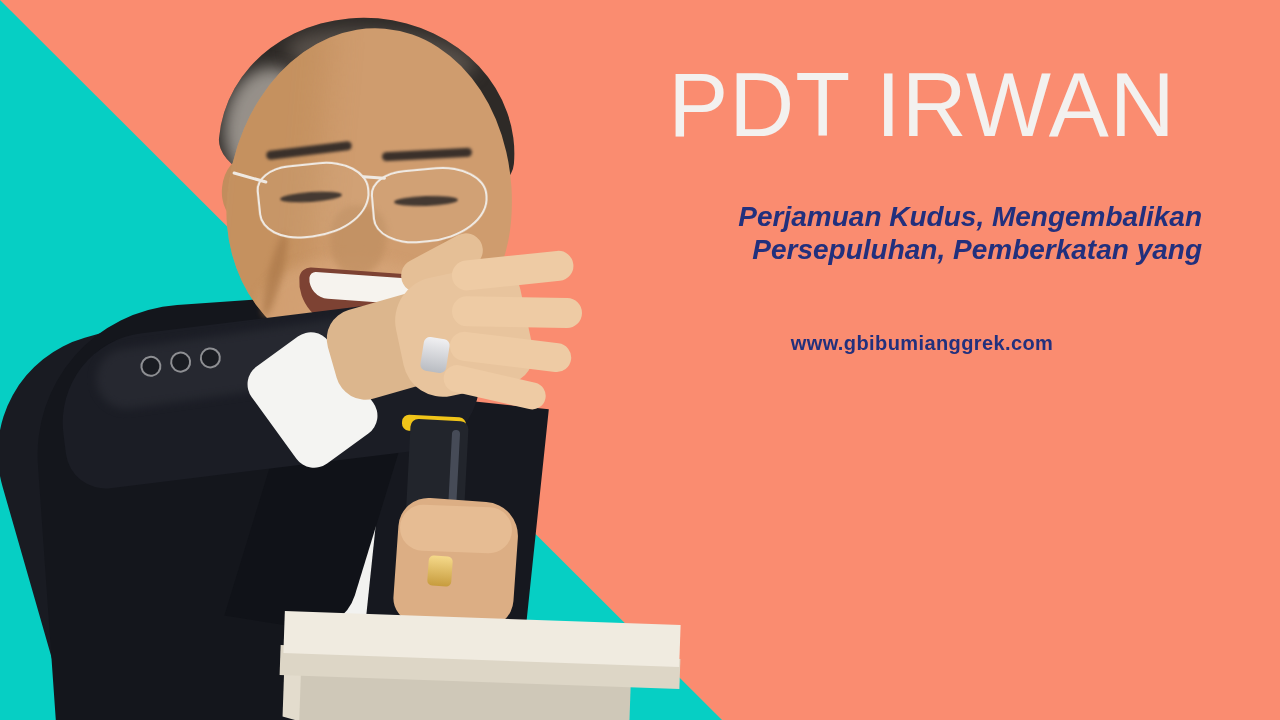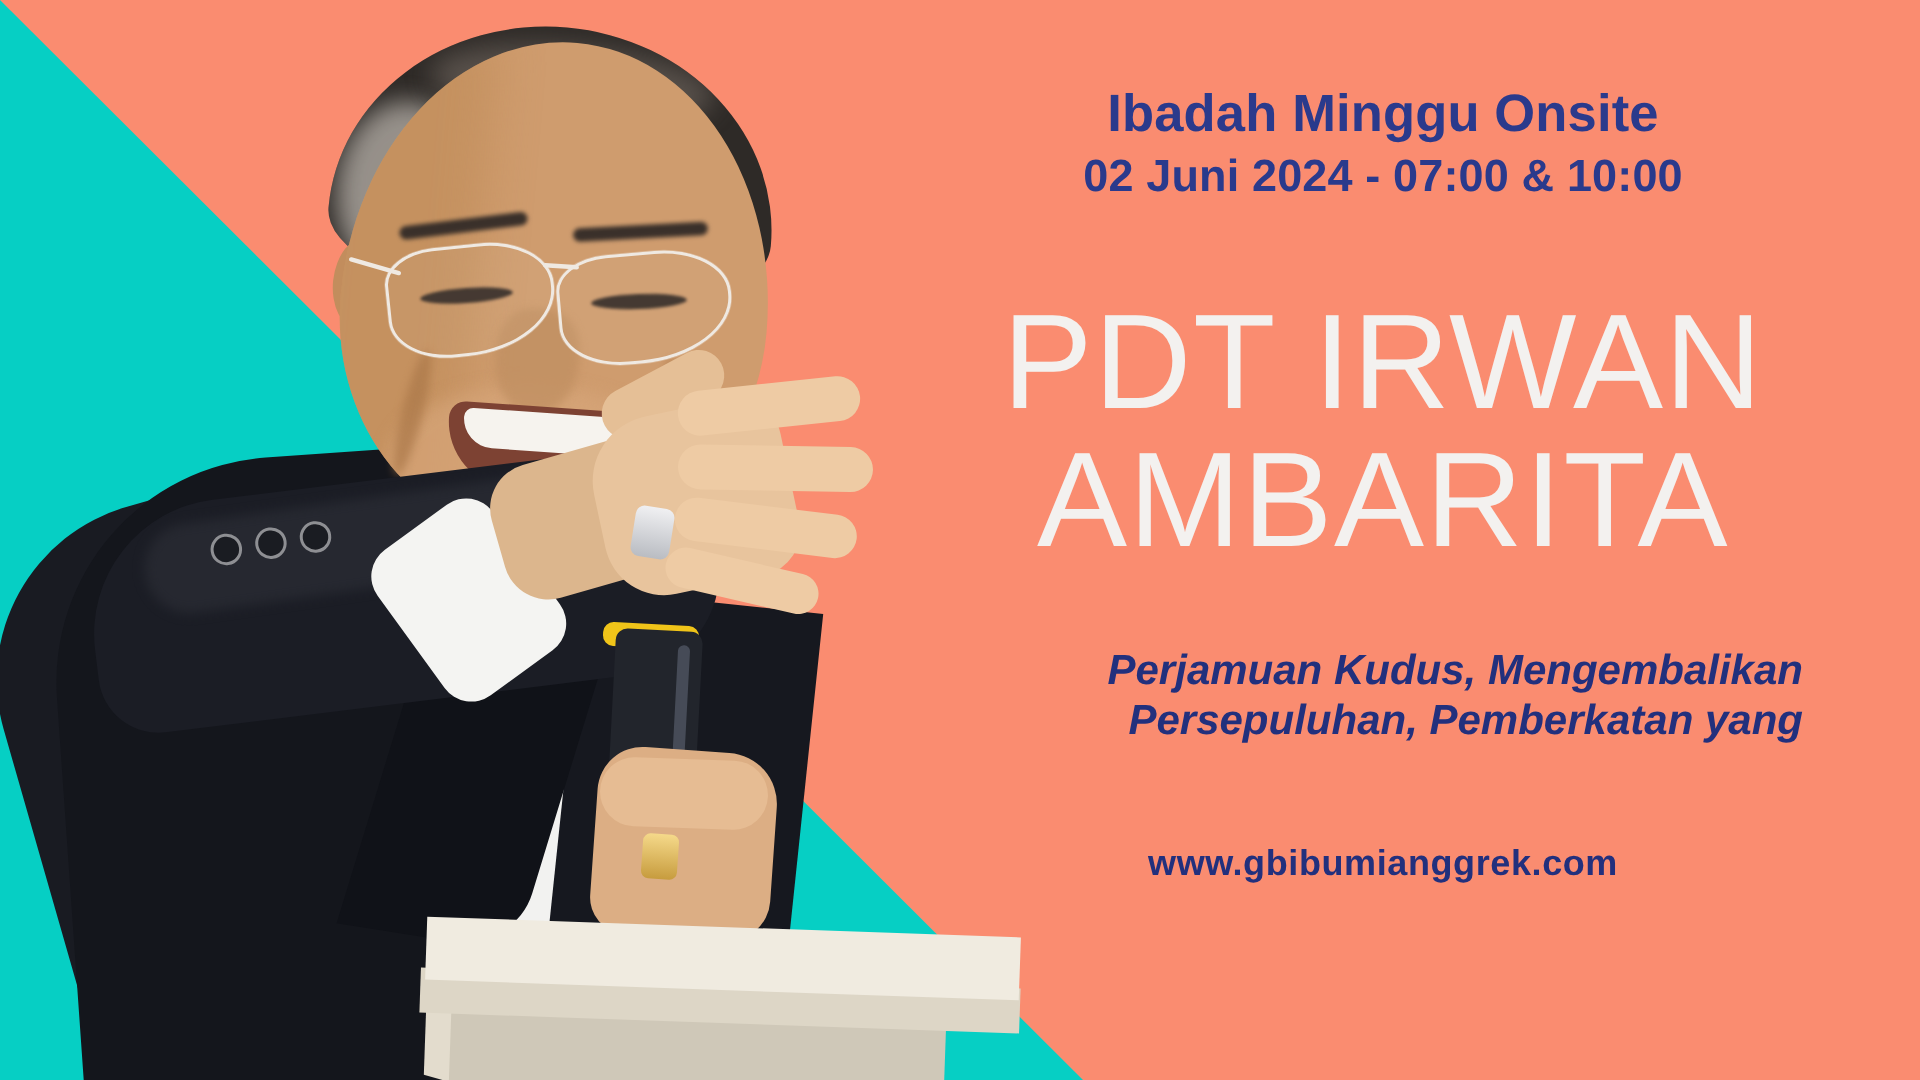--- a/index.html
+++ b/index.html
@@ -61,21 +61,21 @@
     line-height:33px;
     width:560px;
   }
   .desc span{display:block;white-space:nowrap;}
 
   .site{
     margin-top:66px;
     text-align:center;
     color:#22307D;
     font-weight:bold;
-    font-size:24px;
+    font-size:20px;
     letter-spacing:.4px;
     white-space:nowrap;
   }
 
   
   .p{position:absolute;}
 
   
   .suit-body{
     left:42px;top:300px;width:430px;height:430px;
@@ -425,28 +425,23 @@
     <div class="p ring-gold"></div>
 
     <div class="p podium-side"></div>
     <div class="p podium-front"></div>
     <div class="p podium-edge"></div>
     <div class="p podium-top"></div>
   </div>
 
   <div class="right-col">
 
-    <div class="kicker">
-      <span class="k1">Ibadah Minggu Onsite</span>
-      <span class="k2">02 Juni 2024 - 07:00 &amp; 10:00</span>
-    </div>
 
     <div class="speaker">
       <span class="s-line">PDT IRWAN</span>
-      <span class="s-line">AMBARITA</span>
     </div>
 
     <div class="desc">
       <span>Perjamuan Kudus, Mengembalikan</span>
       <span>Persepuluhan, Pemberkatan yang</span>
     </div>
 
     <div class="site">www.gbibumianggrek.com</div>
   </div>
 

